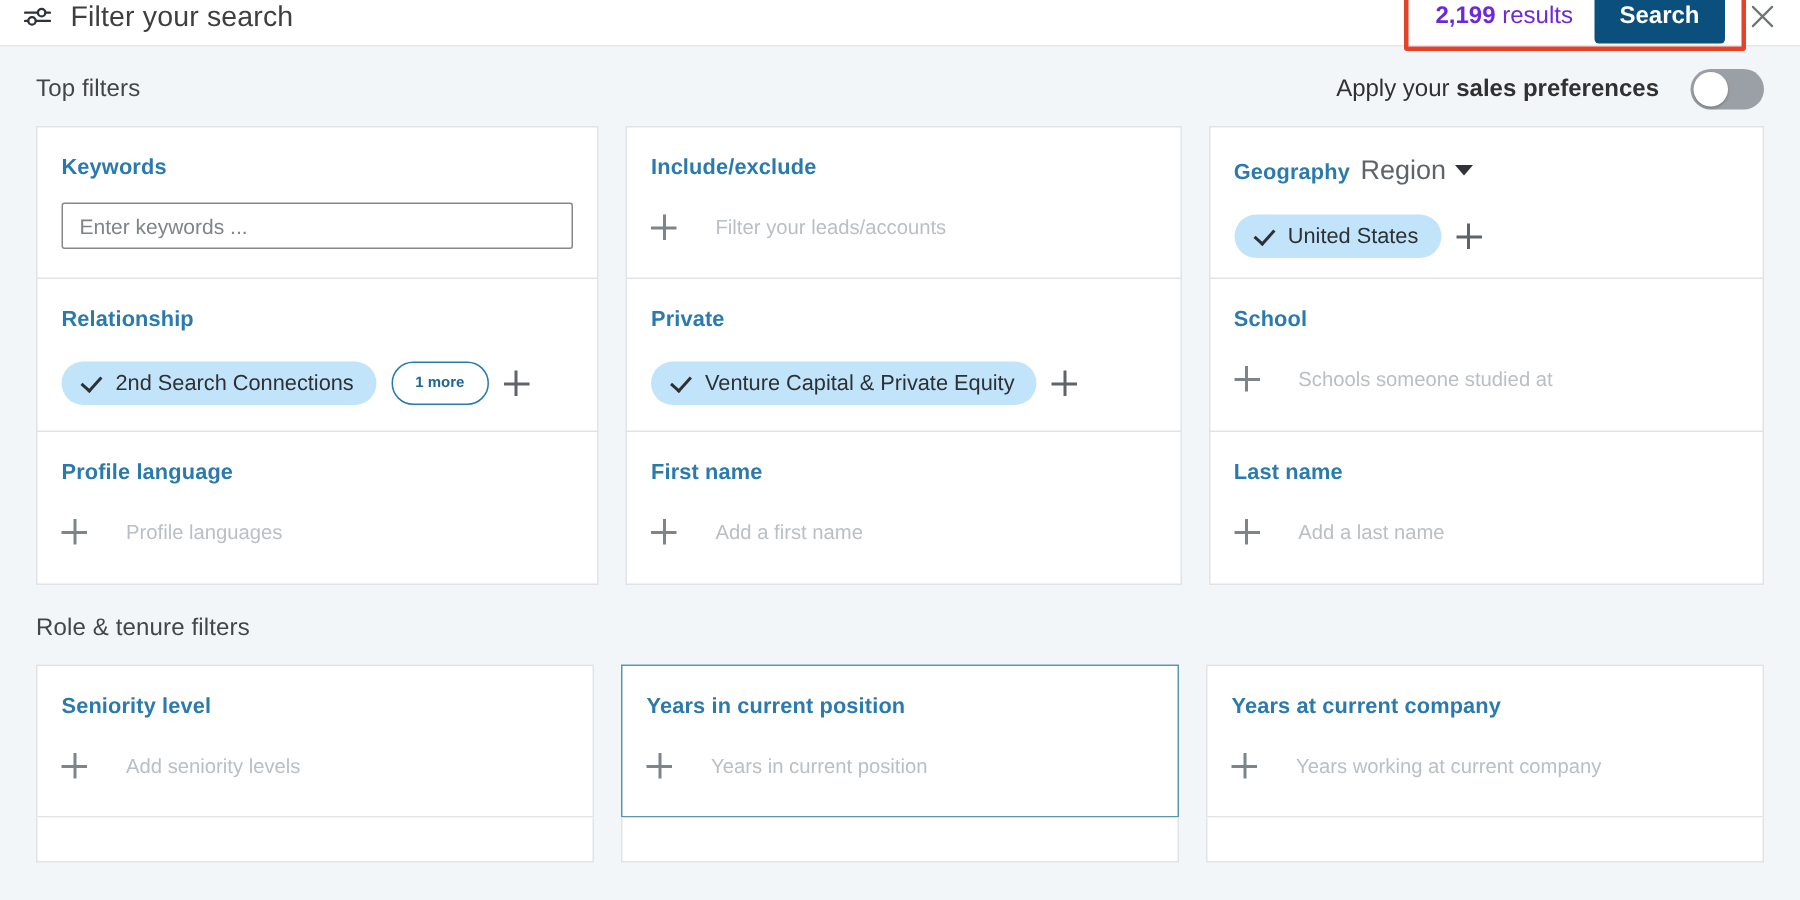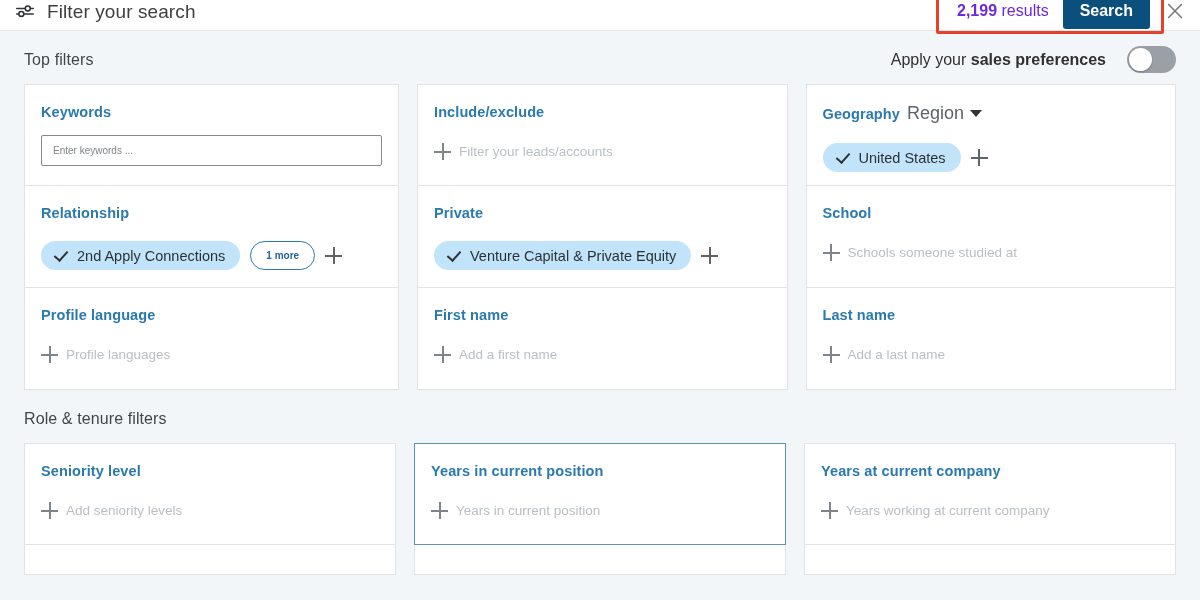--- a/index.html
+++ b/index.html
@@ -163,21 +163,21 @@
   }
   .card-row {
     display: flex;
     align-items: center;
     gap: 10px;
     margin-top: 19px;
   }
   .placeholder-row {
     display: flex;
     align-items: center;
-    gap: 8px;
+    gap: 26px;
     margin-top: 22px;
   }
   .plus {
     position: relative;
     width: 17px; height: 17px;
     flex: none;
     cursor: pointer;
   }
   .plus::before, .plus::after {
     content: "";
@@ -191,21 +191,21 @@
     font-size: 13.5px;
     color: #b9bfc4;
     white-space: nowrap;
   }
   .kw-input {
     width: 341px;
     height: 31px;
     border: 1px solid #86888a;
     border-radius: 2px;
     padding: 0 11px;
-    font-size: 10px;
+    font-size: 14px;
     color: #313131;
     font-family: "Liberation Sans", sans-serif;
     background: #ffffff;
     margin-top: 14px;
     display: block;
   }
   .kw-input::placeholder { color: #7f8487; }
   .pill {
     display: inline-flex;
     align-items: center;
@@ -328,21 +328,21 @@
             </span>
           <span class="plus"></span>
         </div>
       </div>
 
       <div class="card row-mid">
         <span class="card-title">Relationship</span>
         <div class="card-row">
           <span class="pill">
               <span class="check"></span>
-              <span>2nd Apply Connections</span>
+              <span>2nd Search Connections</span>
             </span>
           <span class="more-btn">1 more</span>
           <span class="plus"></span>
         </div>
       </div>
 
       <div class="card row-mid">
         <span class="card-title">Private</span>
         <div class="card-row">
           <span class="pill">

